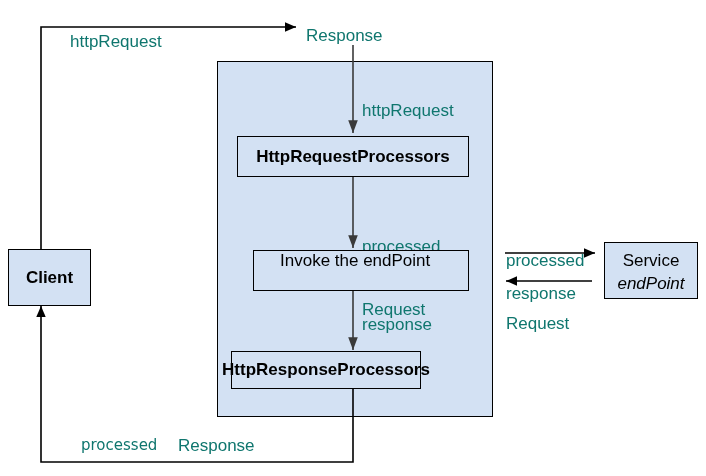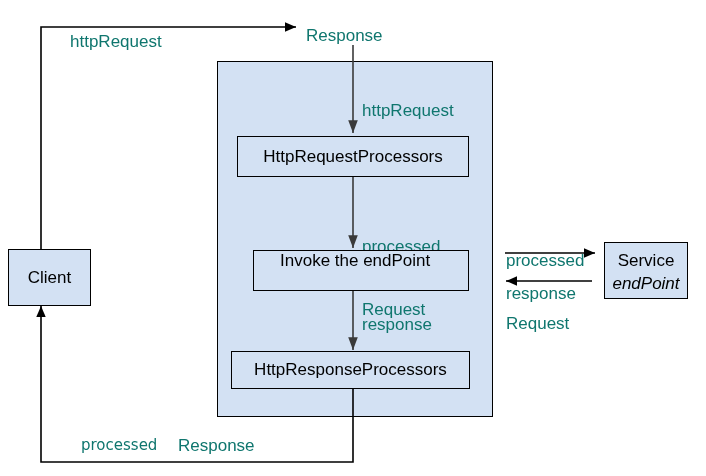--- a/index.html
+++ b/index.html
@@ -30,20 +30,21 @@
     background: #d3e1f3;
     font-size: 17px;
     color: #000000;
     line-height: 1.15;
   }
   .node.center {
     display: flex;
     align-items: center;
     justify-content: center;
     text-align: center;
+    font-weight: bold;
   }
   .node.leftpad {
     display: flex;
     align-items: flex-start;
     justify-content: flex-start;
     padding-left: 26px;
     margin-left: 16px;
   }
   .container-box {
     position: absolute;
@@ -128,32 +129,32 @@
     <div>processed</div>
     <div>Request</div>
   </div>
 
   <div class="node leftpad" style="left:237px; top:250px; width:216px; height:41px;">
     <span>Invoke the endPoint</span>
   </div>
 
   <div class="label" style="left:362px; top:315px;">response</div>
 
-  <div class="node center" style="left:231px; top:351px; width:239px; height:38px;">
+  <div class="node center" style="left:231px; top:351px; width:190px; height:38px;">
     <span>HttpResponseProcessors</span>
   </div>
 
   <div class="label two-line" style="left:506px; top:210px;">
     <div>processed</div>
     <div>Request</div>
   </div>
 
   <div class="label" style="left:506px; top:284px;">response</div>
 
-  <div class="node" style="left:604px; top:242px; width:84px; height:57px;">
+  <div class="node" style="left:604px; top:242px; width:94px; height:57px;">
     <span class="svc-label" style="top:8px;">Service</span>
     <span class="svc-label" style="top:31px;font-style:italic;">endPoint</span>
   </div>
 
   <div class="label label-thin" style="left:81px; top:437px;">processed</div>
   <div class="label label-resp" style="left:178px; top:436px;">Response</div>
 
 </div>
 
 </body></html>

